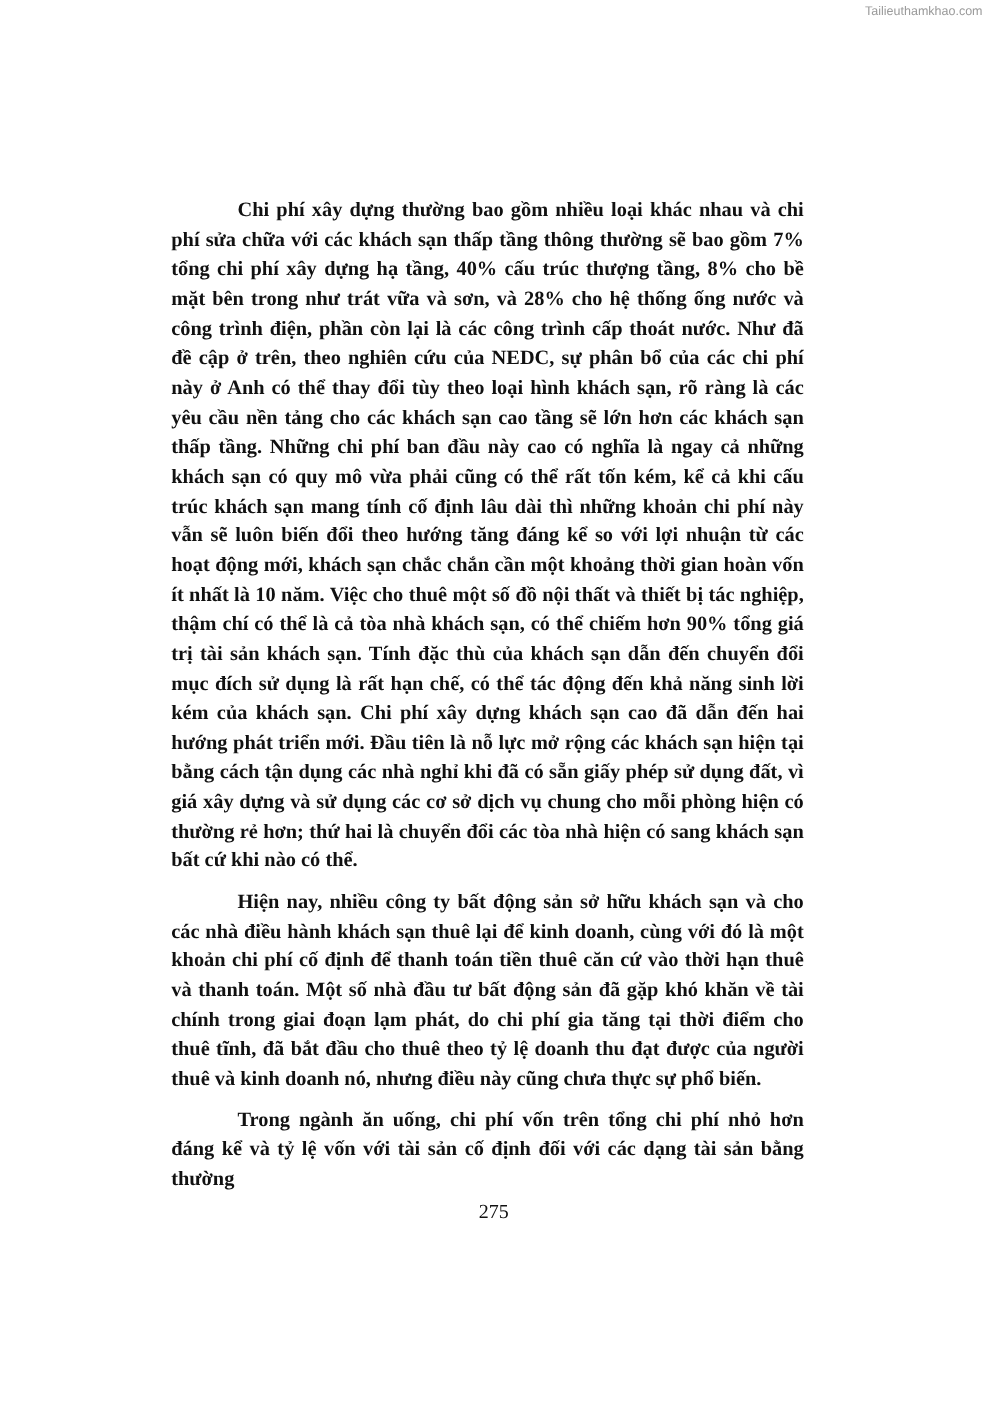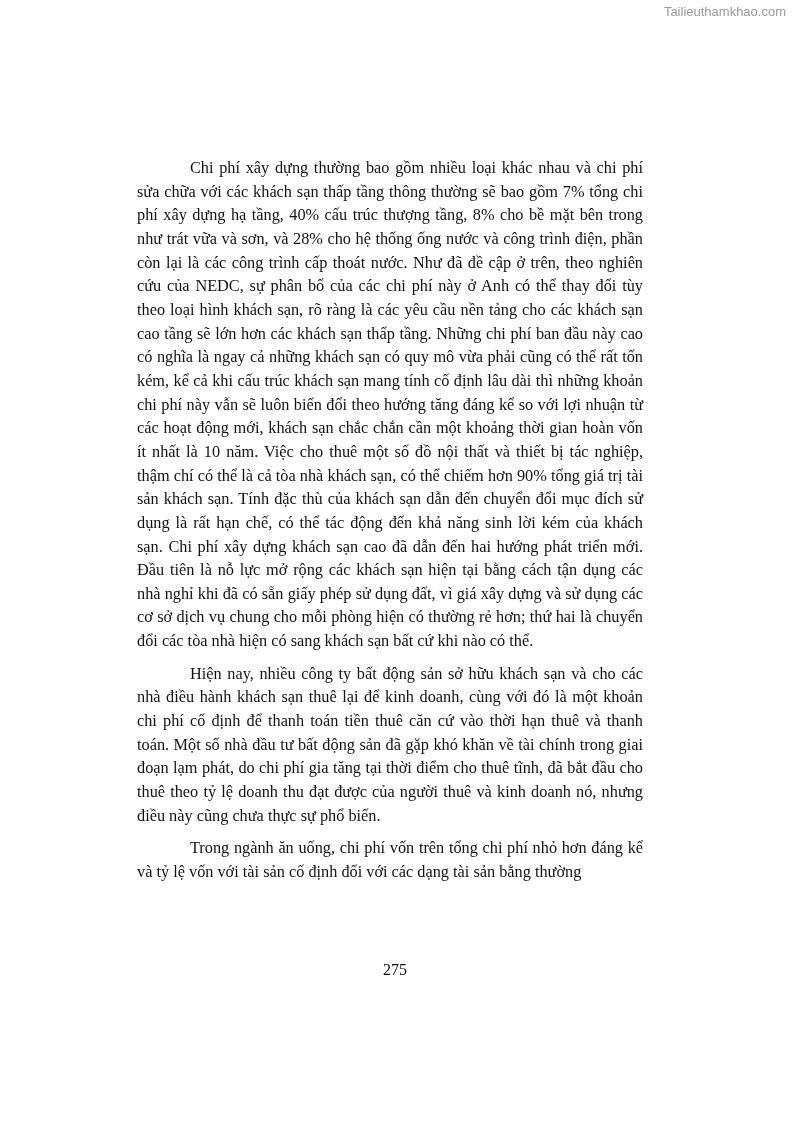--- a/index.html
+++ b/index.html
@@ -1,31 +1,32 @@
 <!DOCTYPE html>
 <html><head>
 <meta charset="utf-8">
 <style>
   html, body { margin: 0; padding: 0; background: #ffffff; }
   body { width: 794px; height: 1123px; position: relative; overflow: hidden; }
   .watermark {
     position: absolute; top: 4px; right: 8px;
     font-family: "Liberation Sans", sans-serif;
-    font-size: 13px; color: #9a9a9a; letter-spacing: 0; margin-left: 12px;
+    font-size: 10px; color: #9a9a9a; letter-spacing: 0; margin-left: 12px;
   }
   .page-body {
     position: absolute; left: 137px; top: 156px; width: 506px;
     font-family: "Liberation Serif", serif;
     font-size: 16.3px; line-height: 23.65px; color: #111111;
   }
   .para {
     margin: 0 0 9px 0;
     text-indent: 53px;
     text-align: justify;
     text-align-last: left;
+    font-weight: bold;
   }
   .page-number {
     position: absolute; left: 0; width: 790px; top: 961px;
     text-align: center;
     font-family: "Liberation Serif", serif;
     font-size: 16px; color: #111111;
   }
 </style>
 </head>
 <body>

